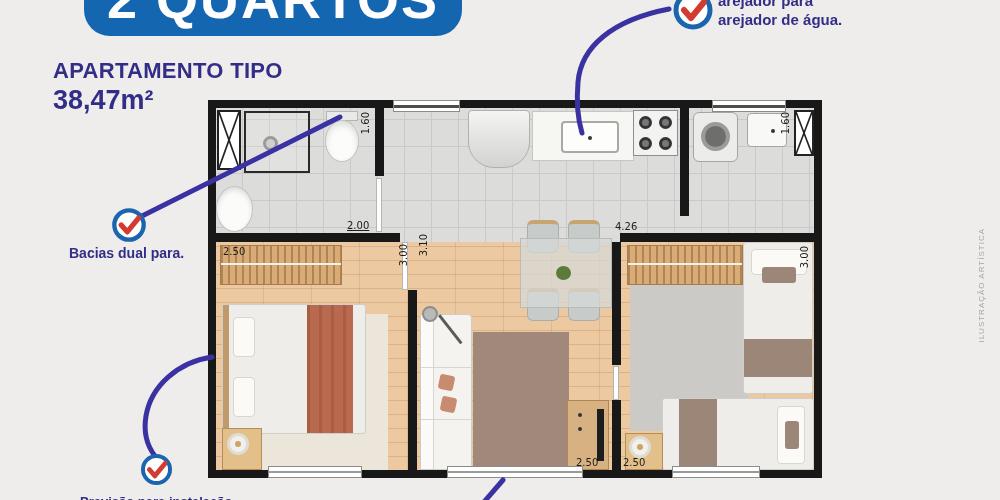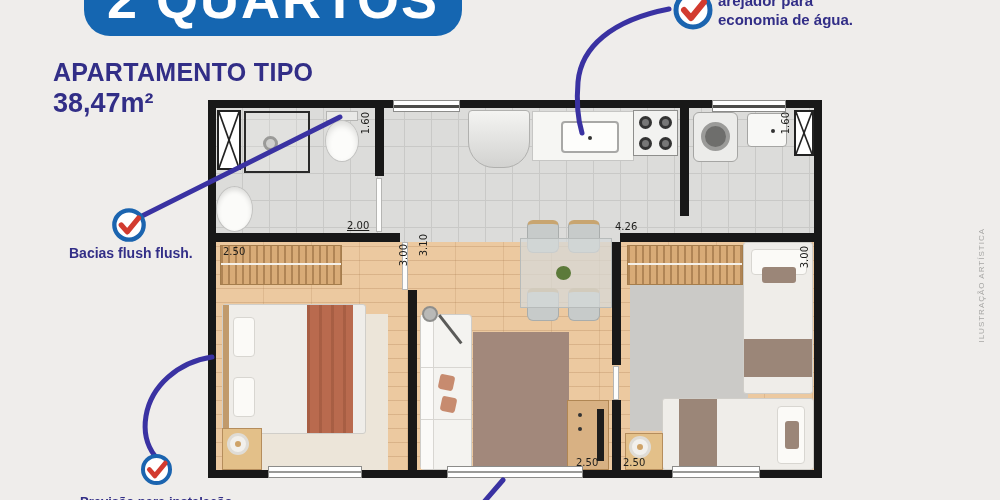--- a/index.html
+++ b/index.html
@@ -11,21 +11,21 @@
   body{position:relative; overflow:hidden; background:var(--bg);
        font-family:"Liberation Sans", sans-serif;}
 
   
   .banner{position:absolute; left:84px; top:-46px; width:378px; height:82px;
     background:var(--brand_blue); border-radius:26px; display:flex;
     align-items:center; justify-content:center; z-index:7;}
   .banner span{color:#fff; font-size:54px; font-weight:700; letter-spacing:2px;
     padding-top:8px;}
   .header{position:absolute; left:53px; top:58px; color:var(--text_indigo); z-index:7;}
-  .h-title{font-size:25px; font-weight:700; letter-spacing:.3px;}
+  .h-title{font-size:22px; font-weight:700; letter-spacing:.3px;}
   .h-arealabel{font-size:11px; font-weight:700; margin-top:7px; letter-spacing:.3px;}
   .h-areaval{font-size:27px; font-weight:700; margin-top:1px;}
 
   .watermark{position:absolute; right:14px; top:228px; writing-mode:vertical-rl;
     transform:rotate(180deg); font-size:8px; color:#a7a7a5; letter-spacing:1px; z-index:7;}
 
   
   .callout-line-layer{position:absolute; left:0; top:0; width:1000px; height:500px;
     z-index:5; pointer-events:none;}
   .check{position:absolute; z-index:6;}
@@ -287,16 +287,16 @@
 </div>
 <div class="check" style="left:139px;top:452px;width:35px;height:35px;">
   <svg viewBox="0 0 44 44">
       <circle cx="22" cy="22" r="17" fill="#fff" stroke="#1b64af" stroke-width="5"></circle>
       <path d="M13 22 l7 8 l13 -16" stroke="#d23b2f" stroke-width="6" fill="none" stroke-linecap="round" stroke-linejoin="round"></path>
     </svg>
 </div>
 
 <div class="callout-text ct-water">
   <div>arejador para</div>
-  <div>economia de água.</div>
-</div>
-<div class="callout-text ct-toilet">Bacias flush flush.</div>
+  <div>arejador de água.</div>
+</div>
+<div class="callout-text ct-toilet">Bacias dual para.</div>
 <div class="callout-text ct-bottom">Previsão para instalação</div>
 
 </body></html>

